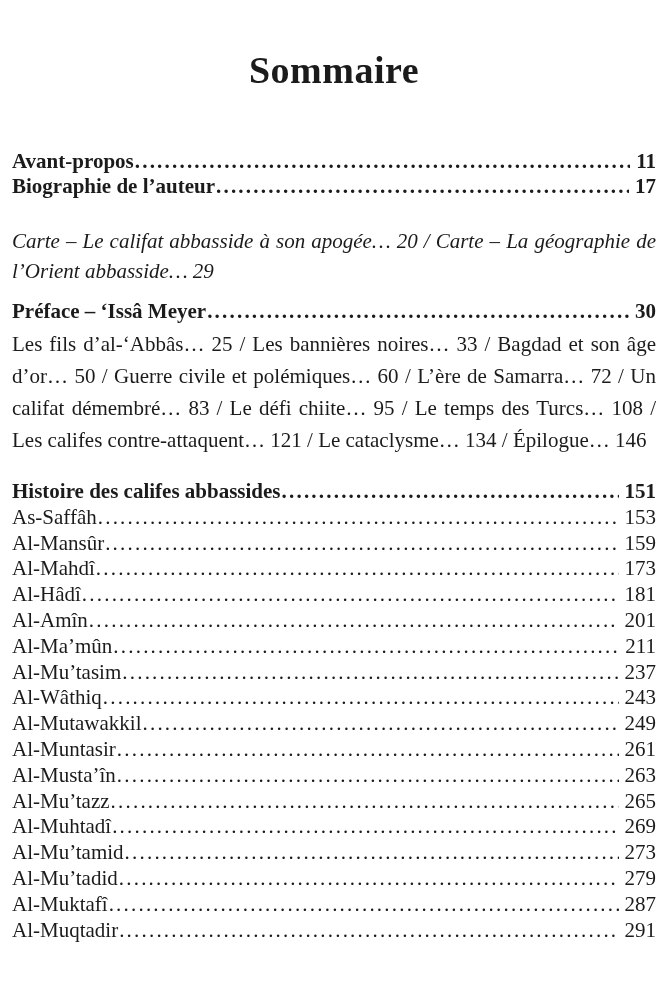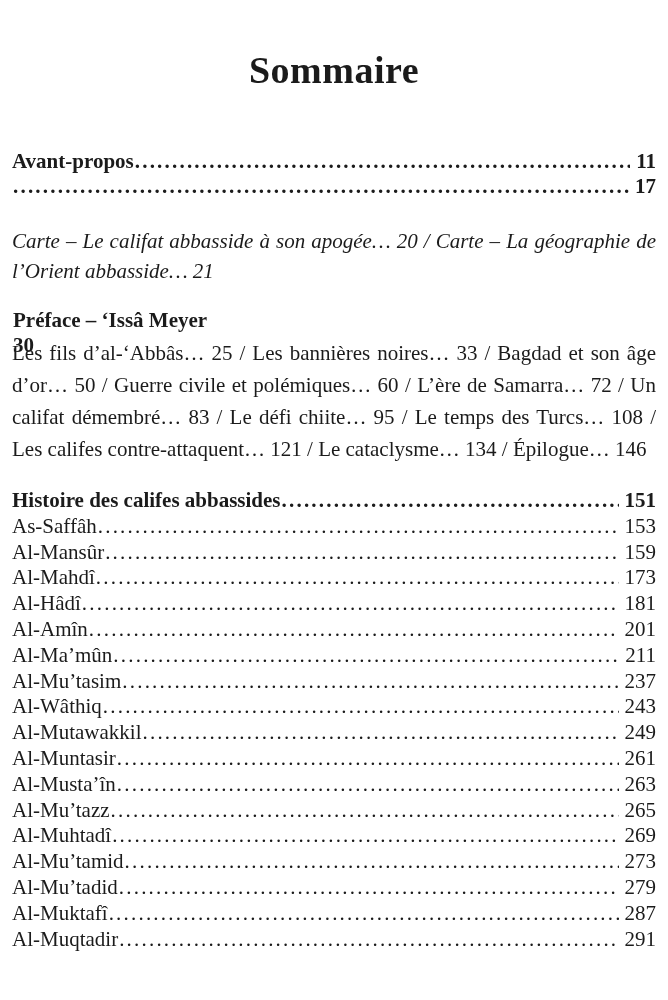--- a/index.html
+++ b/index.html
@@ -46,21 +46,21 @@
     letter-spacing: 2.2px;
   }
   .pagenum { white-space: nowrap; }
   .maps-note {
     margin: 27px 0 0 0;
     font-style: italic;
     font-size: 21px;
     line-height: 30px;
     text-align: justify;
   }
-  .preface-row { margin-top: 22px; flex-direction: column; }
+  .preface-row { margin-top: 13px; }
   .sections-para {
     margin: 4px 0 0 0;
     font-size: 21px;
     line-height: 32px;
     text-align: justify;
   }
   .history-block { margin-top: 23px; }
   .history-block .toc-row { height: 25.8px; line-height: 25.8px; }
 </style>
 </head>
@@ -72,26 +72,27 @@
 
   <section class="front-block">
 
       <div class="toc-row bold">
         <span class="toc-label">Avant-propos</span>
         <span class="dots"></span>
         <span class="pagenum">11</span>
       </div>
 
       <div class="toc-row bold">
+        <span class="toc-label">Biographie de l’auteur</span>
         <span class="dots"></span>
         <span class="pagenum">17</span>
       </div>
     </section>
 
-  <p class="maps-note">Carte – Le califat abbasside à son apogée… 20 / Carte – La géographie de l’Orient abbasside… 21</p>
+  <p class="maps-note">Carte – Le califat abbasside à son apogée… 20 / Carte – La géographie de l’Orient abbasside… 29</p>
 
   <div class="toc-row bold preface-row">
     <span class="toc-label">Préface – ‘Issâ Meyer</span>
     <span class="dots"></span>
     <span class="pagenum">30</span>
   </div>
 
   <p class="sections-para">Les fils d’al-‘Abbâs… 25 / Les bannières noires… 33 / Bagdad et son âge d’or… 50 / Guerre civile et polémiques… 60 / L’ère de Samarra… 72 / Un califat démembré… 83 / Le défi chiite… 95 / Le temps des Turcs… 108 / Les califes contre-attaquent… 121 / Le cataclysme… 134 / Épilogue… 146</p>
 
   <section class="history-block">

